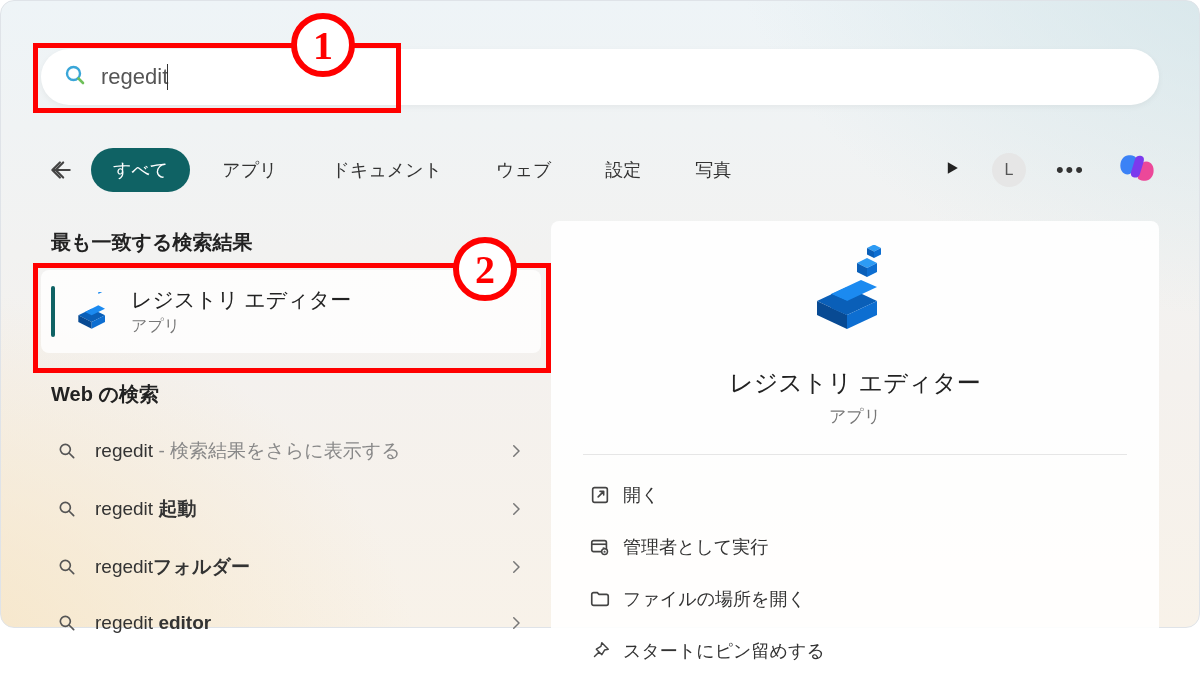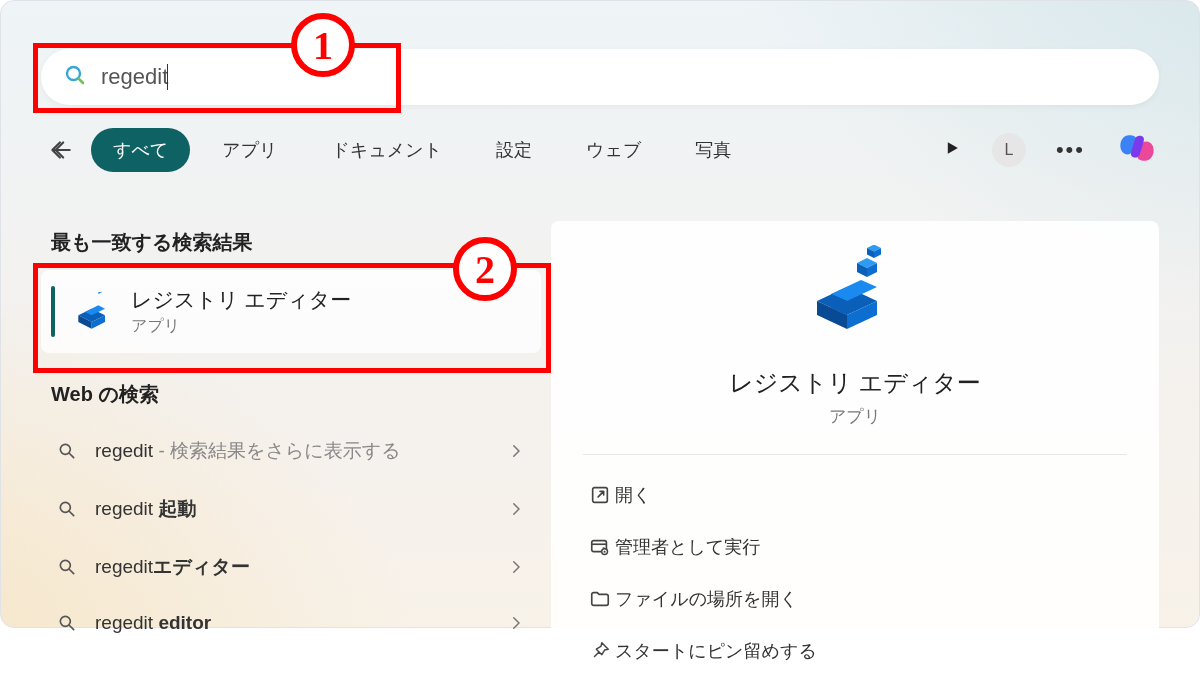--- a/index.html
+++ b/index.html
@@ -28,21 +28,21 @@
   }
   .search-input {
     border: none; outline: none; flex: 1;
     font-size: 22px; color: #555;
     background: transparent;
   }
   .caret { width: 1px; height: 26px; background: #333; margin-left: -1px; animation: blink 1s step-end infinite; }
   @keyframes blink { 50% { opacity: 0; } }
 
   
-  .tabs-row { position: absolute; top: 124px; left: 40px; right: 40px; height: 50px; display: flex; align-items: center; gap: 10px; }
+  .tabs-row { position: absolute; top: 144px; left: 40px; right: 40px; height: 50px; display: flex; align-items: center; gap: 10px; }
   .back-btn { width: 40px; height: 40px; display:flex; align-items:center; justify-content:center; color:#444; }
   .pill {
     padding: 10px 22px; border-radius: 26px;
     font-size: 18px; color: #333;
     cursor: pointer;
     white-space: nowrap;
   }
   .pill.active { background: #0f6264; color: #ffffff; }
 
   .right-tools { margin-left: auto; display:flex; align-items:center; gap: 30px; }
@@ -90,21 +90,21 @@
     border-radius: 8px;
     padding: 24px 12px 12px;
     min-height: 460px;
   }
   .panel-head { display:flex; flex-direction:column; align-items:center; padding-bottom: 26px; border-bottom: 1px solid #e6e6e6; margin: 0 20px; }
   .big-icon { width:96px; height:96px; }
   .panel-title { font-size: 24px; color:#222; margin-top: 26px; }
   .panel-sub { font-size: 17px; color:#777; margin-top: 6px; }
 
   .action-list { margin-top: 14px; }
-  .action-item { display:flex; align-items:center; gap: 4px; padding: 14px 26px; font-size: 18px; color:#333; }
+  .action-item { display:flex; align-items:center; gap: 12px; padding: 14px 26px; font-size: 18px; color:#333; }
   .action-item .aicon { width:22px; height:22px; color:#444; flex:0 0 22px; }
 
   
   .anno-rect { position:absolute; border: 5px solid #ff0000; pointer-events:none; }
   .anno-badge {
     position:absolute; width:64px; height:64px; border:6px solid #ff0000; border-radius:50%;
     background:#ffffff; display:flex; align-items:center; justify-content:center;
     font-size:40px; font-weight:700; color:#ff0000; pointer-events:none;
     font-family: Georgia, "Times New Roman", serif;
   }
@@ -136,22 +136,22 @@
           <path d="M7 12h13" stroke="#444" stroke-width="2" stroke-linecap="round" opacity="0"></path>
         </svg>
       <svg width="26" height="26" viewBox="0 0 24 24" style="margin-left:-26px">
           <path d="M20 12H5" stroke="#444" stroke-width="2" stroke-linecap="round"></path>
           <path d="M11 5l-7 7 7 7" stroke="#444" stroke-width="2" fill="none" stroke-linecap="round" stroke-linejoin="round"></path>
         </svg>
     </div>
     <div class="pill active">すべて</div>
     <div class="pill">アプリ</div>
     <div class="pill">ドキュメント</div>
+    <div class="pill">ウェブ</div>
     <div class="pill">設定</div>
-    <div class="pill">ウェブ</div>
     <div class="pill">写真</div>
 
     <div class="right-tools">
       <span>
         <svg class="play-icon" viewBox="0 0 24 24">
             <path d="M7 5v14l12-7z" fill="#222"></path>
           </svg>
       </span>
       <div class="avatar">L</div>
       <span class="more-dots">•••</span>
@@ -216,21 +216,21 @@
           <svg class="chev" viewBox="0 0 24 24">
               <path d="M9 5l7 7-7 7" stroke="#777" stroke-width="2" fill="none" stroke-linecap="round" stroke-linejoin="round"></path>
             </svg>
         </div>
         <div class="web-item">
           <svg class="qicon" viewBox="0 0 24 24">
               <circle cx="10" cy="10" r="6" stroke="#555" stroke-width="2" fill="none"></circle>
               <path d="M15 15l5 5" stroke="#555" stroke-width="2" stroke-linecap="round"></path>
             </svg>
           <span class="label">
-            <span>regedit</span><span class="bold">エディター</span>
+            <span>regedit</span><span class="bold">フォルダー</span>
           </span>
           <svg class="chev" viewBox="0 0 24 24">
               <path d="M9 5l7 7-7 7" stroke="#777" stroke-width="2" fill="none" stroke-linecap="round" stroke-linejoin="round"></path>
             </svg>
         </div>
         <div class="web-item">
           <svg class="qicon" viewBox="0 0 24 24">
               <circle cx="10" cy="10" r="6" stroke="#555" stroke-width="2" fill="none"></circle>
               <path d="M15 15l5 5" stroke="#555" stroke-width="2" stroke-linecap="round"></path>
             </svg>

